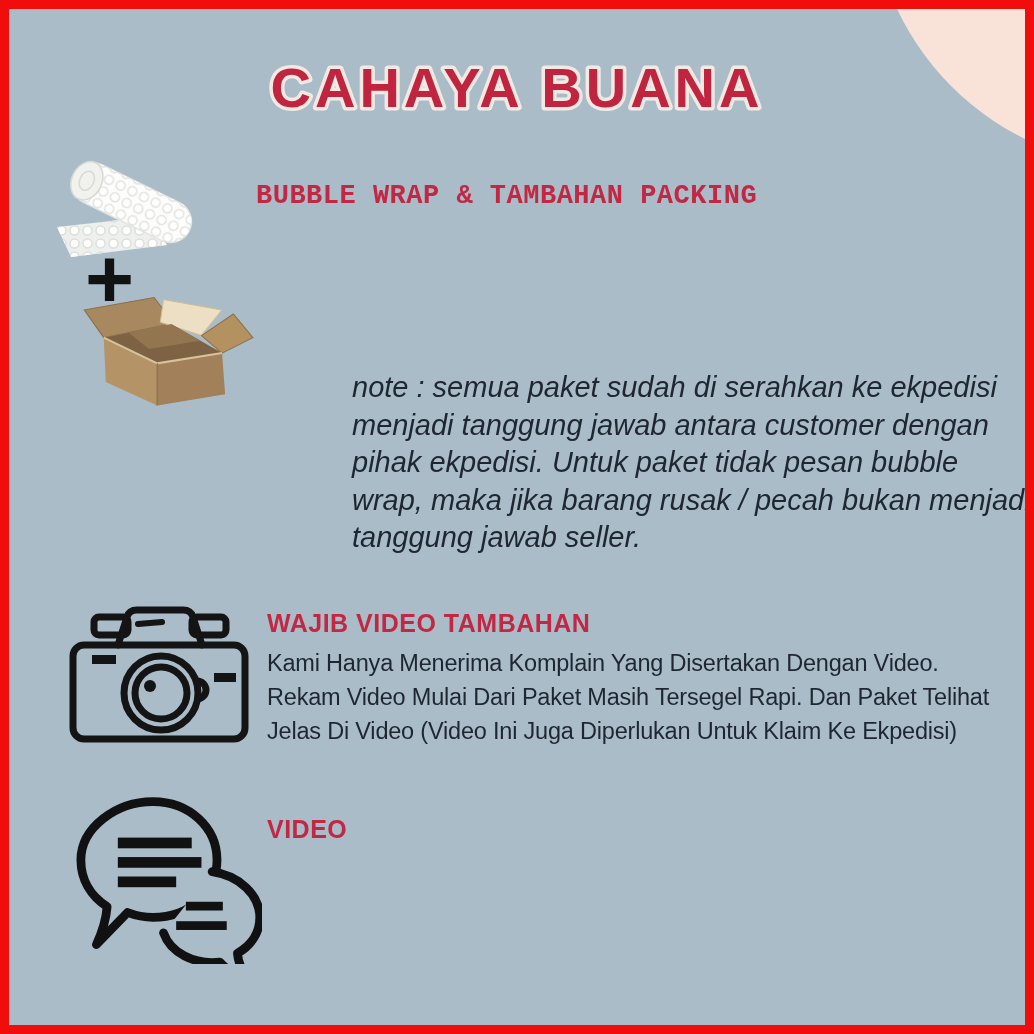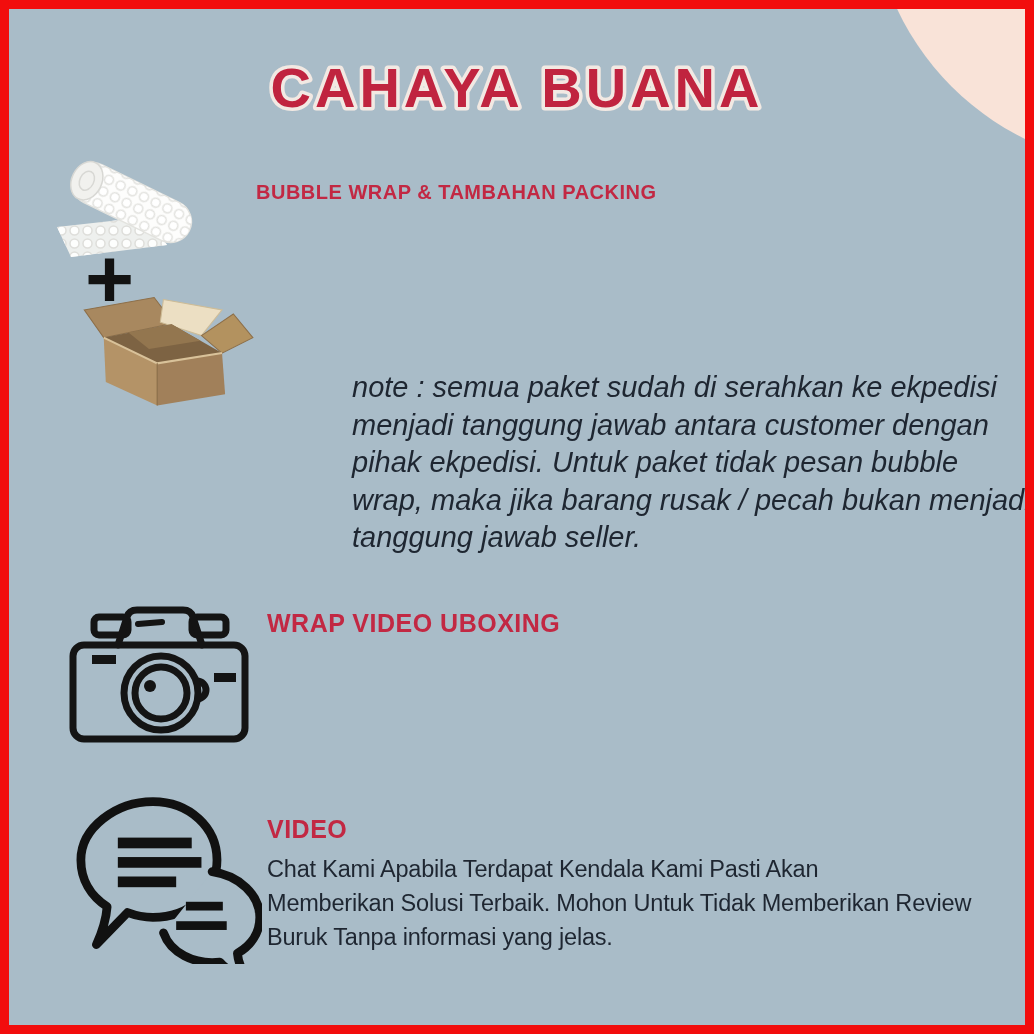--- a/index.html
+++ b/index.html
@@ -20,21 +20,21 @@
     left:862px;top:-392px;
   }
   .title-svg{
     position:absolute;left:0;top:34px;width:1016px;height:90px;
   }
   .section-text{position:absolute;color:#1e2631;}
   .sec-heading{
     color:#c22843;font-weight:bold;letter-spacing:.5px;
     margin:0 0 8px 0;
   }
-  .sec1-heading{font-size:20px;}
+  .sec1-heading{font-size:27px;font-family:Liberation Mono, monospace;}
   .sec1-body{font-size:30px;line-height:43px;white-space:pre-line;}
   .note-text{
     position:absolute;left:300px;top:360px;width:690px;
     font-style:italic;font-size:29px;line-height:37.5px;
     color:#1e2631;white-space:pre-line;margin-left:43px;
   }
   .sec23-heading{font-size:25px;}
   .sec23-body{font-size:23.5px;line-height:34px;white-space:pre-line;letter-spacing:-0.2px;}
   .plus{
     position:absolute;left:76px;top:228px;
@@ -108,33 +108,33 @@
     <rect x="9" y="48" width="172" height="94" rx="11"></rect>
     <rect x="28" y="58" width="24" height="9" fill="#141414" stroke="none"></rect>
     <rect x="150" y="76" width="22" height="9" fill="#141414" stroke="none"></rect>
     <circle cx="133" cy="93" r="9"></circle>
     <circle cx="97" cy="96" r="37" fill="#a9bcc8"></circle>
     <circle cx="97" cy="96" r="26"></circle>
     <circle cx="86" cy="89" r="6" fill="#141414" stroke="none"></circle>
   </svg>
 
   <div class="section-text" style="left:258px;top:600px;width:740px">
-    <h2 class="sec-heading sec23-heading">WRAP VIDEO UBOXING</h2>
+    <h2 class="sec-heading sec23-heading">WAJIB VIDEO TAMBAHAN</h2>
+    <div class="sec23-body">Kami Hanya Menerima Komplain Yang Disertakan Dengan Video.
+Rekam Video Mulai Dari Paket Masih Tersegel Rapi. Dan Paket Telihat
+Jelas Di Video (Video Ini Juga Diperlukan Untuk Klaim Ke Ekpedisi)</div>
   </div>
 
   <svg class="icon-abs" style="left:58px;top:780px" width="195" height="175" viewBox="0 0 200 180" fill="none" stroke="#111111" stroke-width="9" stroke-linejoin="round" stroke-linecap="round">
     <path d="M88,13 C126,13 154,40 154,73 C154,106 126,132 88,132 C79,132 70,130 62,127 L30,160 C36,147 40,134 41,121 C24,110 14,93 14,73 C14,40 50,13 88,13 Z"></path>
     <rect x="52" y="50" width="76" height="11" fill="#111111" stroke="none"></rect>
     <rect x="52" y="70" width="86" height="11" fill="#111111" stroke="none"></rect>
     <rect x="52" y="90" width="60" height="11" fill="#111111" stroke="none"></rect>
     <path d="M149,85 C177,89 198,109 198,132 C198,148 189,161 175,169 C176,179 180,188 187,194 C175,192 164,186 157,178 C130,181 106,168 99,148" fill="#a9bcc8"></path>
     <rect x="122" y="116" width="38" height="9" fill="#111111" stroke="none"></rect>
     <rect x="112" y="136" width="52" height="9" fill="#111111" stroke="none"></rect>
   </svg>
 
   <div class="section-text" style="left:258px;top:806px;width:740px">
     <h2 class="sec-heading sec23-heading">VIDEO</h2>
-    <div class="sec23-body">Chat Kami Apabila Terdapat Kendala Kami Pasti Akan
-Memberikan Solusi Terbaik. Mohon Untuk Tidak Memberikan Review
-Buruk Tanpa informasi yang jelas.</div>
   </div>
 
 </div>
 
 </body></html>

